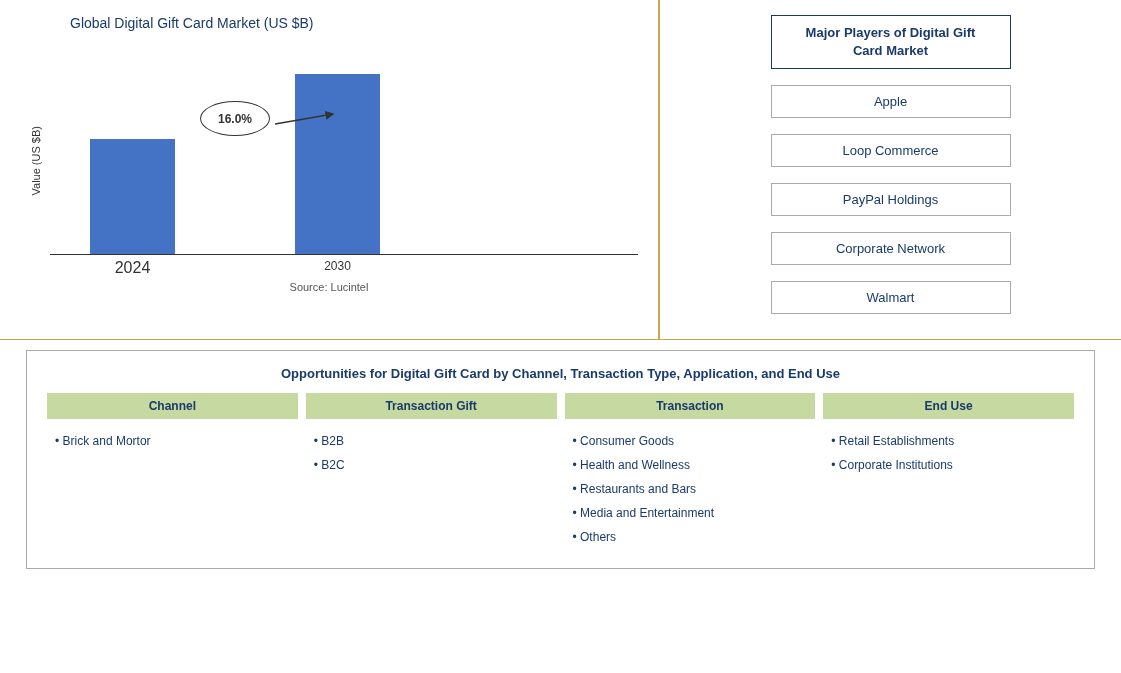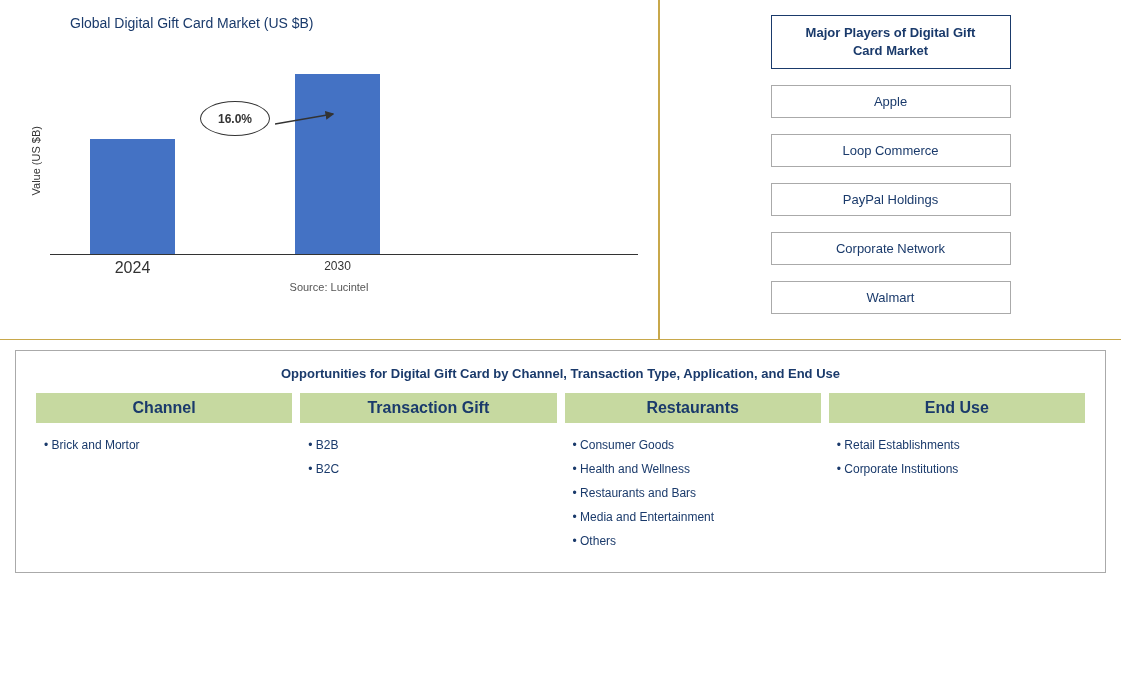--- a/index.html
+++ b/index.html
@@ -150,21 +150,21 @@
       text-align: center;
       font-size: 13px;
       color: #1a3a6b;
       width: 240px;
     }
 
     
     .bottom-section {
       padding: 15px 20px;
       border: 1.5px solid #aaa;
-      margin: 10px 15px;
+      margin: 10px 26px;
     }
 
     .opportunities-title {
       text-align: center;
       font-size: 13px;
       font-weight: bold;
       color: #1a3a6b;
       margin-bottom: 12px;
     }
 
@@ -175,21 +175,21 @@
 
     .category-col {
       flex: 1;
       display: flex;
       flex-direction: column;
     }
 
     .category-header {
       background: #c6d9a0;
       text-align: center;
-      font-size: 16px;
+      font-size: 12px;
       font-weight: bold;
       color: #1a3a6b;
       padding: 6px 4px;
       margin-bottom: 6px;
     }
 
     .category-items {
       font-size: 12px;
       color: #1a3a6b;
       padding: 4px 8px;
@@ -273,21 +273,21 @@
 
     <div class="category-col">
       <div class="category-header">Transaction Gift</div>
       <div class="category-items">
         <span class="item"><span class="bullet">•</span> B2B</span>
         <span class="item"><span class="bullet">•</span> B2C</span>
       </div>
     </div>
 
     <div class="category-col">
-      <div class="category-header">Restaurants</div>
+      <div class="category-header">Transaction</div>
       <div class="category-items">
         <span class="item"><span class="bullet">•</span> Consumer Goods</span>
         <span class="item"><span class="bullet">•</span> Health and Wellness</span>
         <span class="item"><span class="bullet">•</span> Restaurants and Bars</span>
         <span class="item"><span class="bullet">•</span> Media and Entertainment</span>
         <span class="item"><span class="bullet">•</span> Others</span>
       </div>
     </div>
 
     <div class="category-col">

